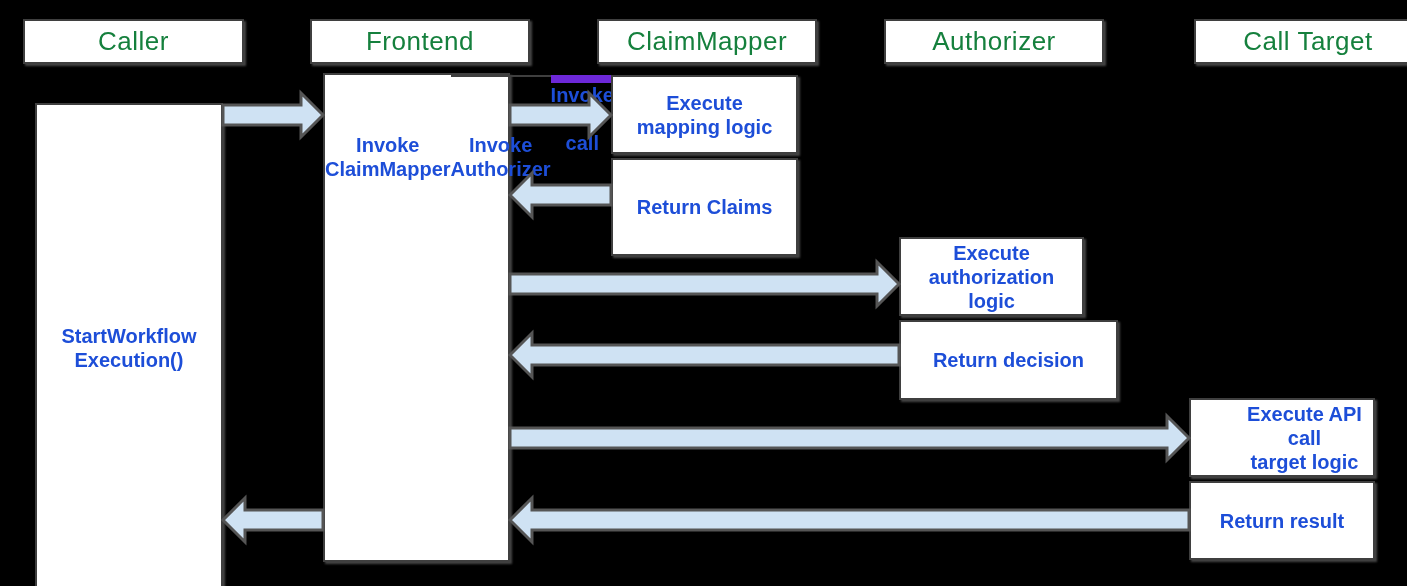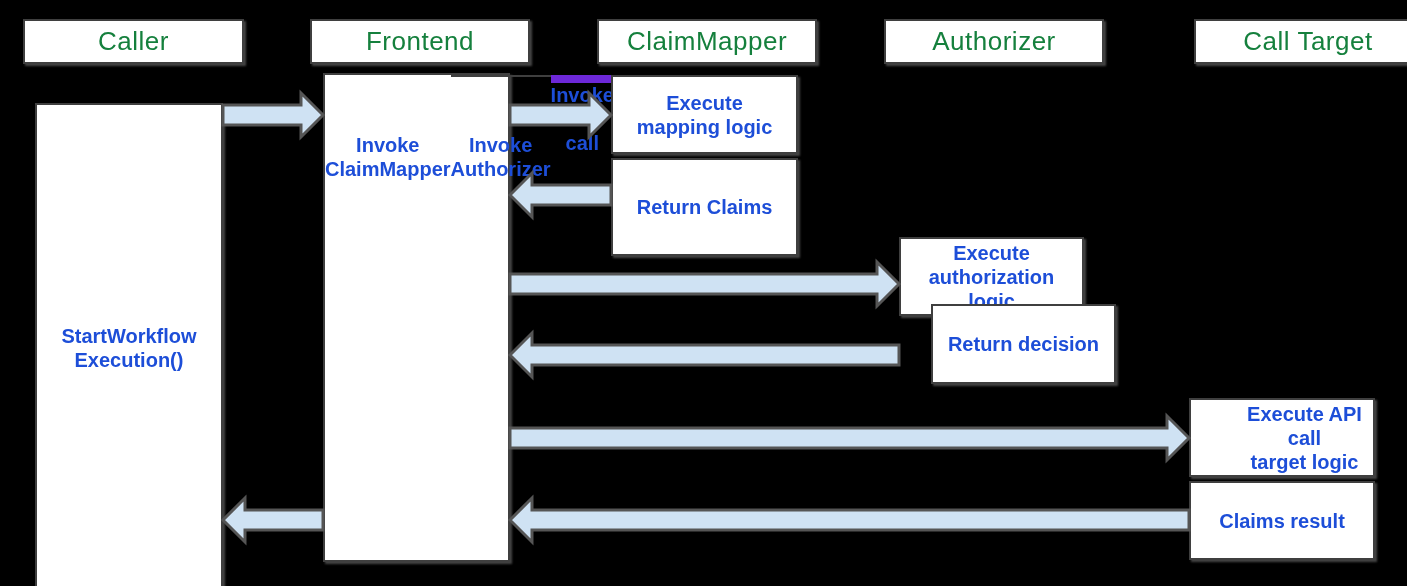--- a/index.html
+++ b/index.html
@@ -59,21 +59,21 @@
     display: flex; align-items: center; justify-content: center;
     text-align: center; white-space: pre-line;
   }
   .fe-s1 { height: 163px; }
   .fe-s2 { height: 162px; border-top: 2px solid #3f3f3f; }
   .fe-s3 { flex: 1; border-top: 8px solid #6d28d9; }
 
   .cm-r1 { left: 611px; top: 75px;  width: 187px; height: 79px; }
   .cm-r2 { left: 611px; top: 158px; width: 187px; height: 98px; }
   .az-r1 { left: 899px; top: 237px; width: 185px; height: 79px; }
-  .az-r2 { left: 899px; top: 304px; width: 185px; height: 80px; margin-left: 32px; }
+  .az-r2 { left: 899px; top: 320px; width: 219px; height: 80px; }
   .ct-r1 { left: 1189px; top: 398px; width: 186px; height: 79px; padding-left: 45px; }
   .ct-r2 { left: 1189px; top: 481px; width: 186px; height: 79px; }
 
   .arrows-layer {
     position: absolute;
     left: 0; top: 0;
     width: 1407px; height: 586px;
     pointer-events: none;
   }
 </style>
@@ -132,21 +132,21 @@
   </div>
   <div class="box az-r2 step-label">
     <span>Return decision</span>
   </div>
 
   <div class="box ct-r1 step-label">
     <span>Execute API call
 target logic</span>
   </div>
   <div class="box ct-r2 step-label">
-    <span>Claims result</span>
+    <span>Return result</span>
   </div>
 
   <svg class="arrows-layer" width="1407" height="586" viewBox="0 0 1407 586" xmlns="http://www.w3.org/2000/svg">
       <polygon points="223,105 301,105 301,93 323,115 301,137 301,125 223,125" fill="#cfe2f3" stroke="#555555" stroke-width="3" stroke-linejoin="miter"></polygon>
       <polygon points="510,105 589,105 589,93 611,115 589,137 589,125 510,125" fill="#cfe2f3" stroke="#555555" stroke-width="3" stroke-linejoin="miter"></polygon>
       <polygon points="611,185 532,185 532,173 510,195 532,217 532,205 611,205" fill="#cfe2f3" stroke="#555555" stroke-width="3" stroke-linejoin="miter"></polygon>
       <polygon points="510,274 877,274 877,262 899,284 877,306 877,294 510,294" fill="#cfe2f3" stroke="#555555" stroke-width="3" stroke-linejoin="miter"></polygon>
       <polygon points="899,345 532,345 532,333 510,355 532,377 532,365 899,365" fill="#cfe2f3" stroke="#555555" stroke-width="3" stroke-linejoin="miter"></polygon>
       <polygon points="510,428 1167,428 1167,416 1189,438 1167,460 1167,448 510,448" fill="#cfe2f3" stroke="#555555" stroke-width="3" stroke-linejoin="miter"></polygon>
       <polygon points="1189,510 532,510 532,498 510,520 532,542 532,530 1189,530" fill="#cfe2f3" stroke="#555555" stroke-width="3" stroke-linejoin="miter"></polygon>

